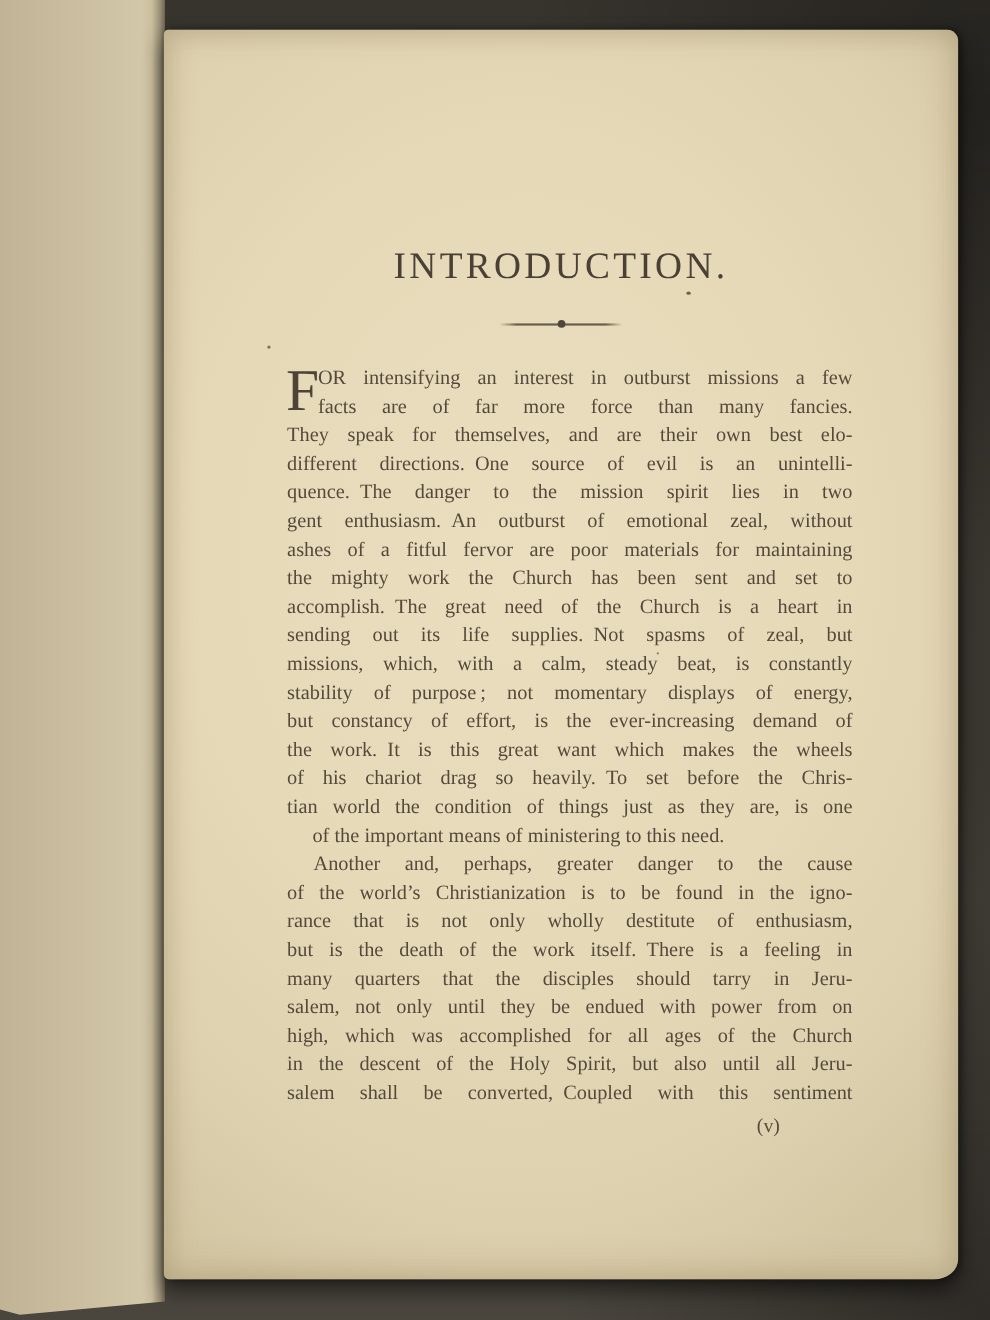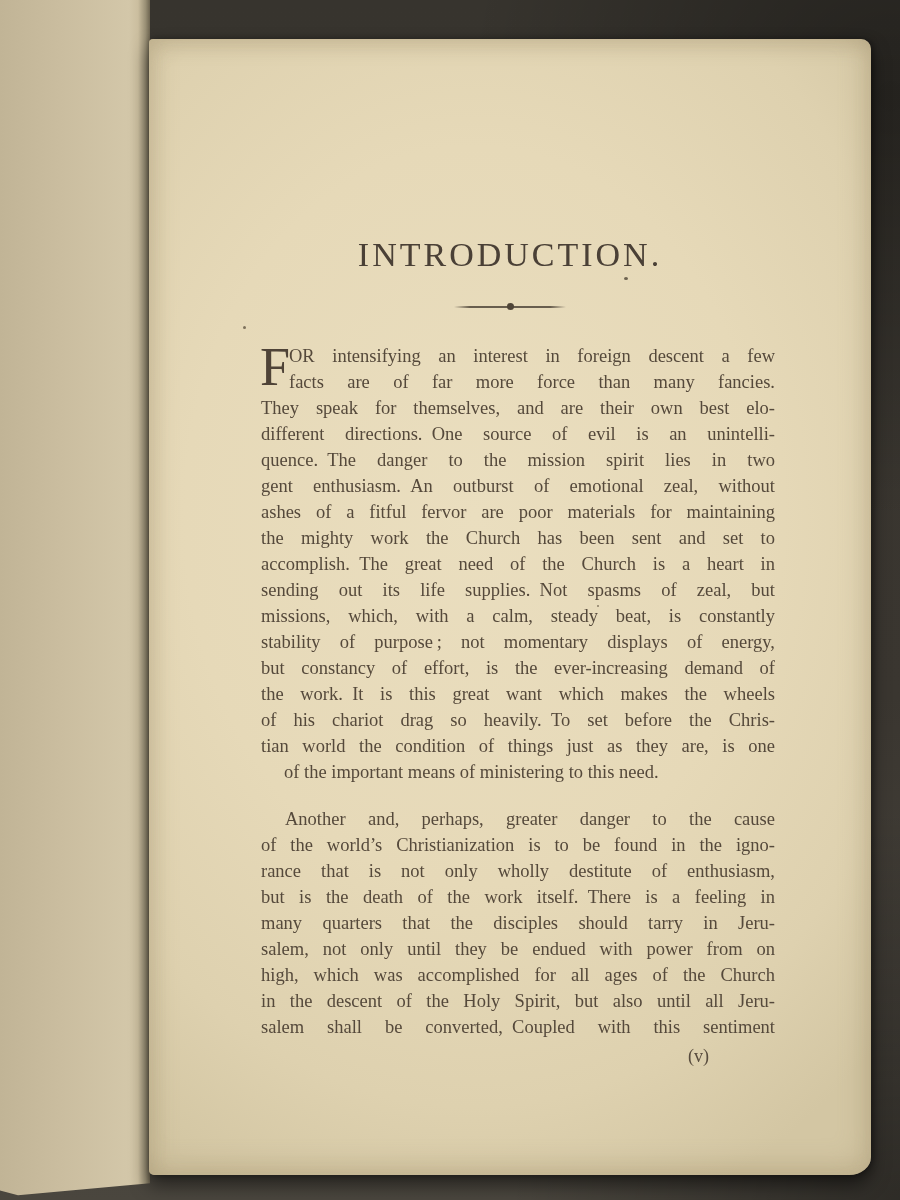--- a/index.html
+++ b/index.html
@@ -17,21 +17,21 @@
   }
   
   .underpage{
     position:absolute;left:0;top:0;width:150px;height:1200px;
     background:linear-gradient(to right,
       #c1b496 0%,#cabd9f 40%,#d3c7a9 86%,#cbbe9f 92%,#998f75 97%,#6d6450 100%);
     clip-path:polygon(0 0,100% 0,100% 98.6%,12% 99.6%,0 99.2%);
   }
   
   .page{
-    position:absolute;left:149px;top:39px;width:722px;height:1136px;
+    position:absolute;left:149px;top:27px;width:722px;height:1136px;
     background:radial-gradient(ellipse 80% 65% at 45% 42%,
       #eadebf 0%,#e6d9b8 50%,#ded1af 80%,#d3c6a3 100%);
     border-radius:4px 10px 22px 5px / 4px 10px 18px 5px;
     box-shadow:
       0 10px 18px rgba(0,0,0,0.5),
       2px 0 6px rgba(0,0,0,0.35),
       inset 0 10px 18px rgba(140,120,90,0.18),
       inset -10px -12px 24px rgba(150,130,95,0.22),
       inset 12px 0 20px rgba(150,130,95,0.16);
   }
@@ -49,21 +49,21 @@
   .divider-dot{
     position:absolute;left:50%;top:1px;width:7px;height:7px;margin-left:-3.5px;
     background:#4f4538;border-radius:50%;
   }
   .body-text{
     margin:32px 0 0 112px;width:514px;
     font-size:18.5px;line-height:26px;color:#55493b;
   }
   .line{text-align:justify;text-align-last:justify;}
   .line.last-left{text-align-last:left;margin-left:23px;}
-  .line.indent{text-indent:24px;margin-top:21px;}
+  .line.indent{text-indent:24px;}
   .dropcap{
     float:left;width:26px;height:48px;margin:2px 3px 0 -1px;
     font-size:54px;line-height:44px;color:#4f4337;
   }
   .pagenum{
     margin-top:3px;padding-right:66px;width:448px;
     text-align:right;font-size:18px;color:#574b3d;
   }
   .speck{position:absolute;border-radius:50%;}
   .speck.s1{left:475px;top:238px;width:4px;height:3px;background:#6d6250;}
@@ -81,21 +81,21 @@
     <div class="book-title">INTRODUCTION.</div>
 
     <div class="divider">
       <div class="divider-line"></div>
       <div class="divider-dot"></div>
     </div>
 
     <div class="body-text">
       <div>
         <span class="dropcap">F</span>
-      <div class="line">OR intensifying an interest in foreign descent a few</div>
+      <div class="line">OR intensifying an interest in outburst missions a few</div>
           <div class="line">facts are of far more force than many fancies.</div>
           <div class="line">They speak for themselves, and are their own best elo-</div>
           <div class="line">different directions. One source of evil is an unintelli-</div>
           <div class="line">quence. The danger to the mission spirit lies in two</div>
           <div class="line">gent enthusiasm. An outburst of emotional zeal, without</div>
           <div class="line">ashes of a fitful fervor are poor materials for maintaining</div>
           <div class="line">the mighty work the Church has been sent and set to</div>
           <div class="line">accomplish. The great need of the Church is a heart in</div>
           <div class="line">sending out its life supplies. Not spasms of zeal, but</div>
           <div class="line">missions, which, with a calm, steady beat, is constantly</div>

